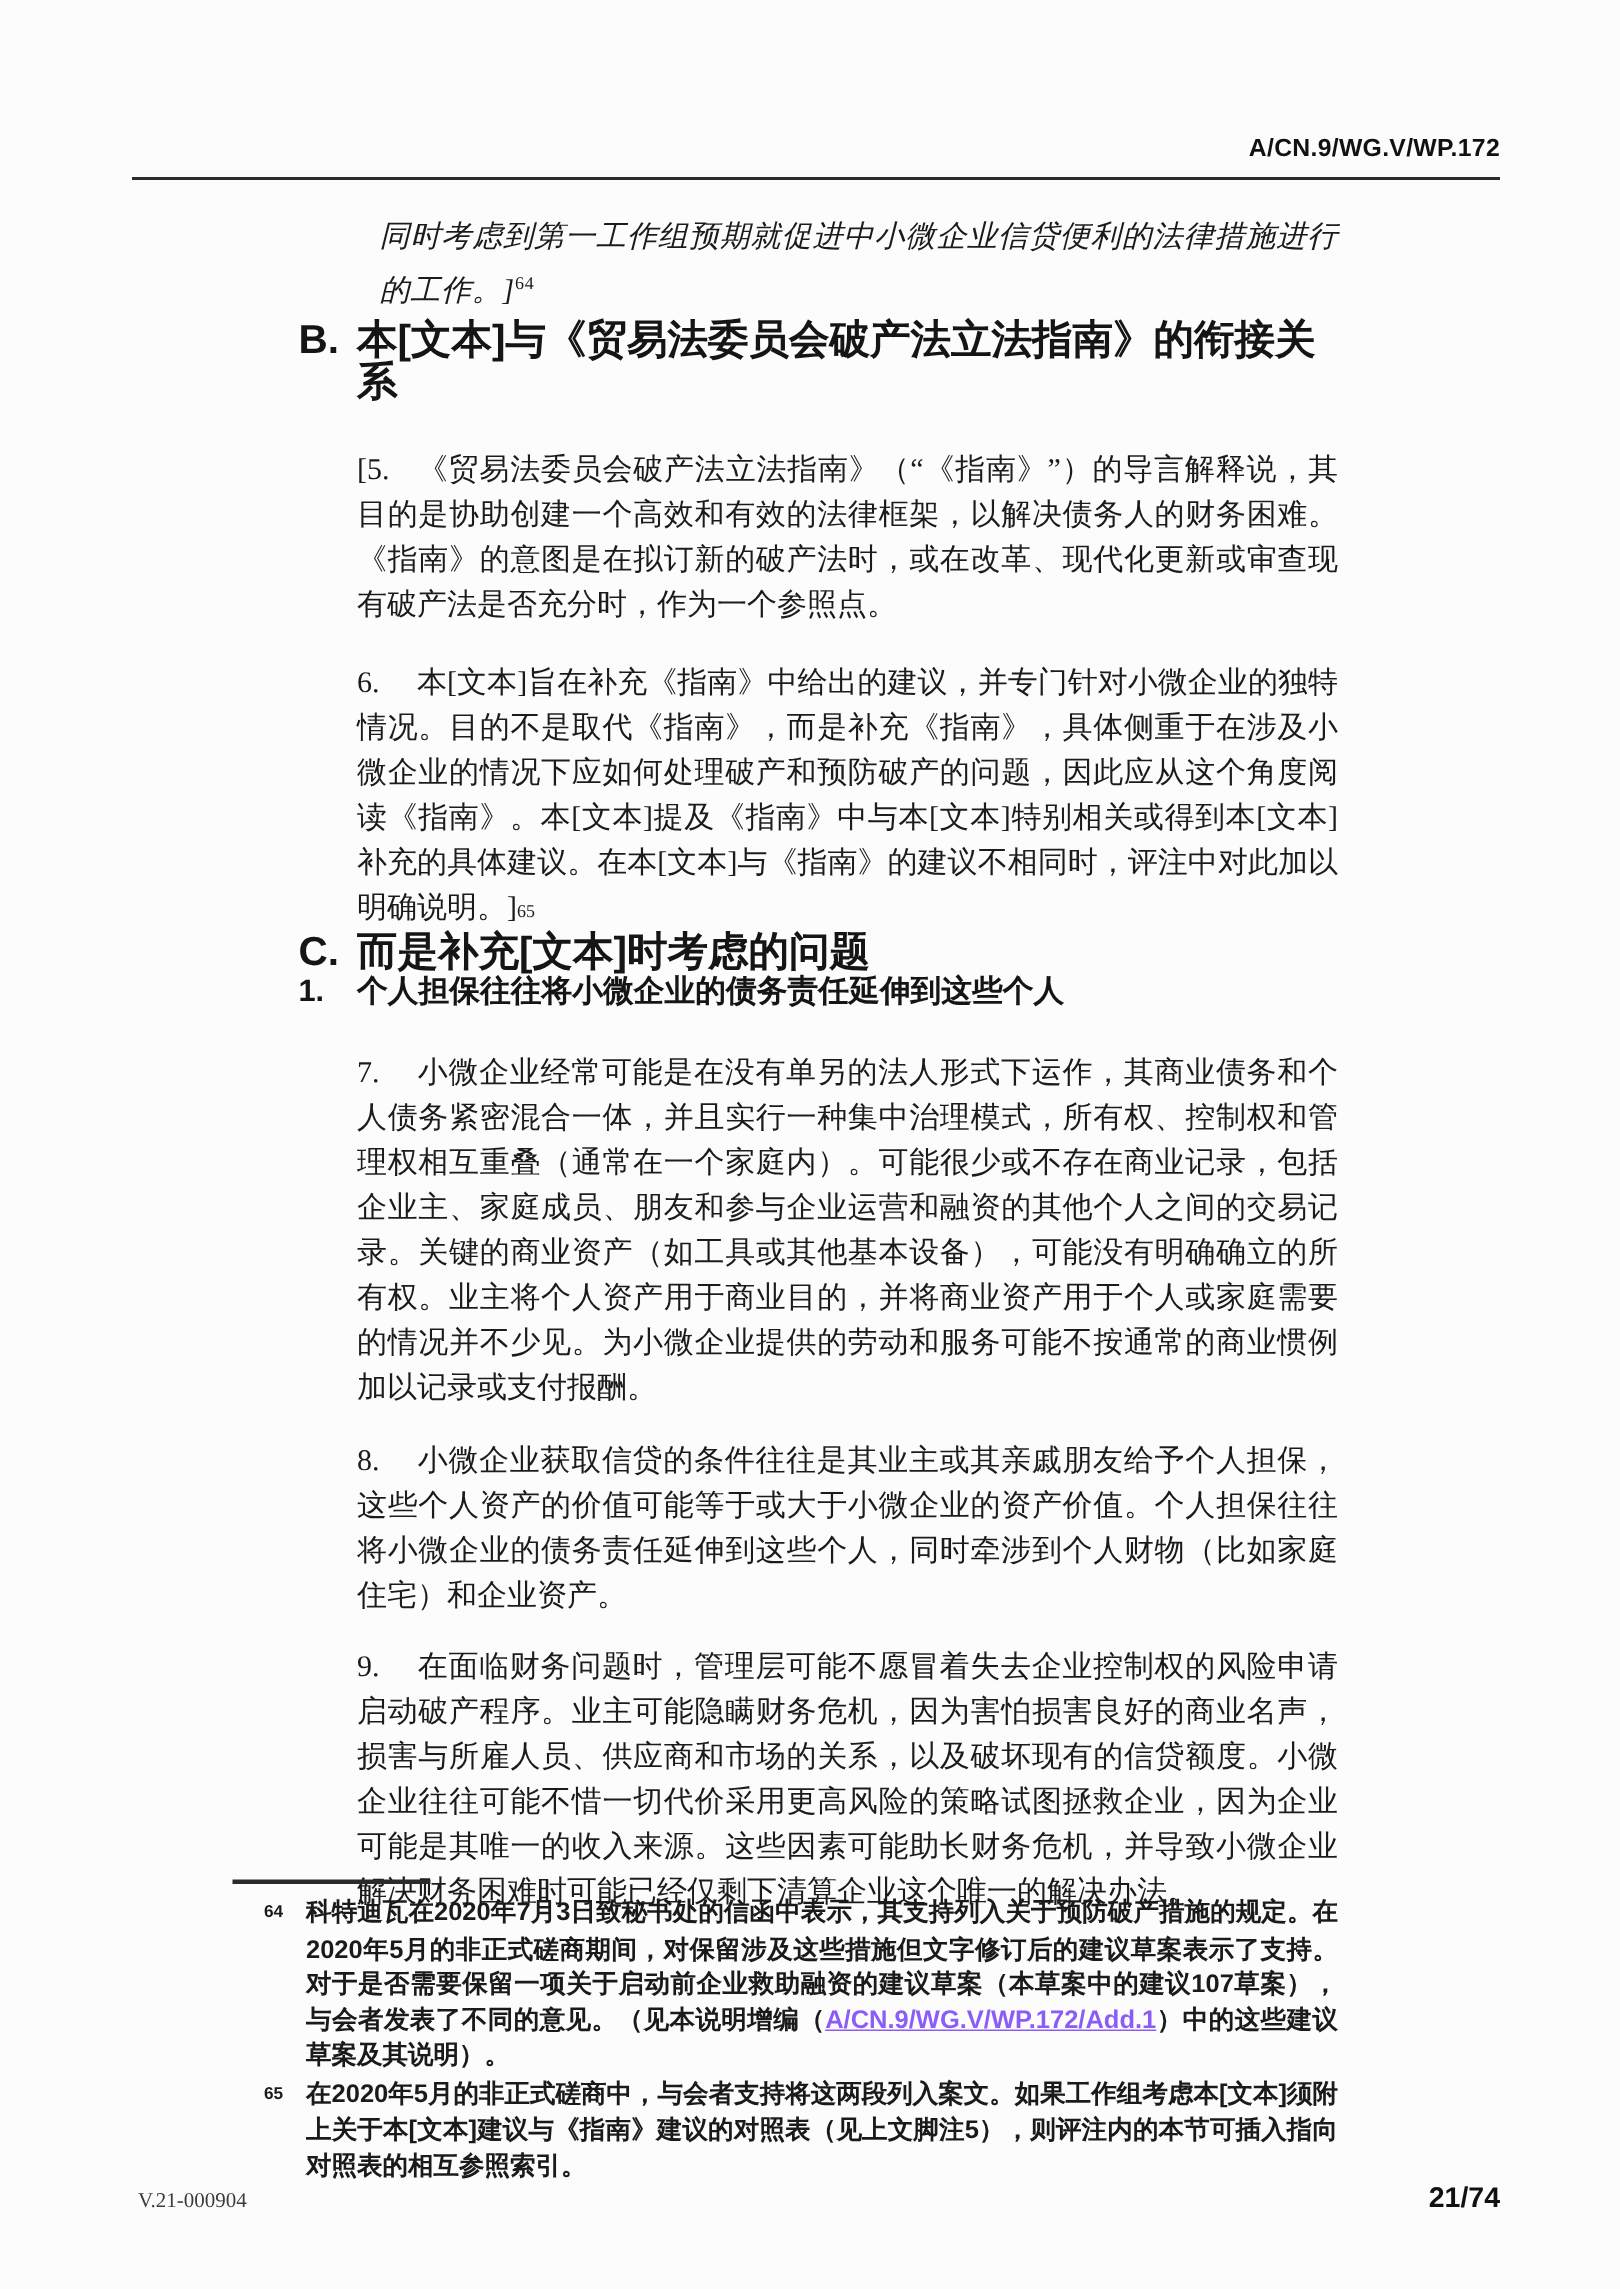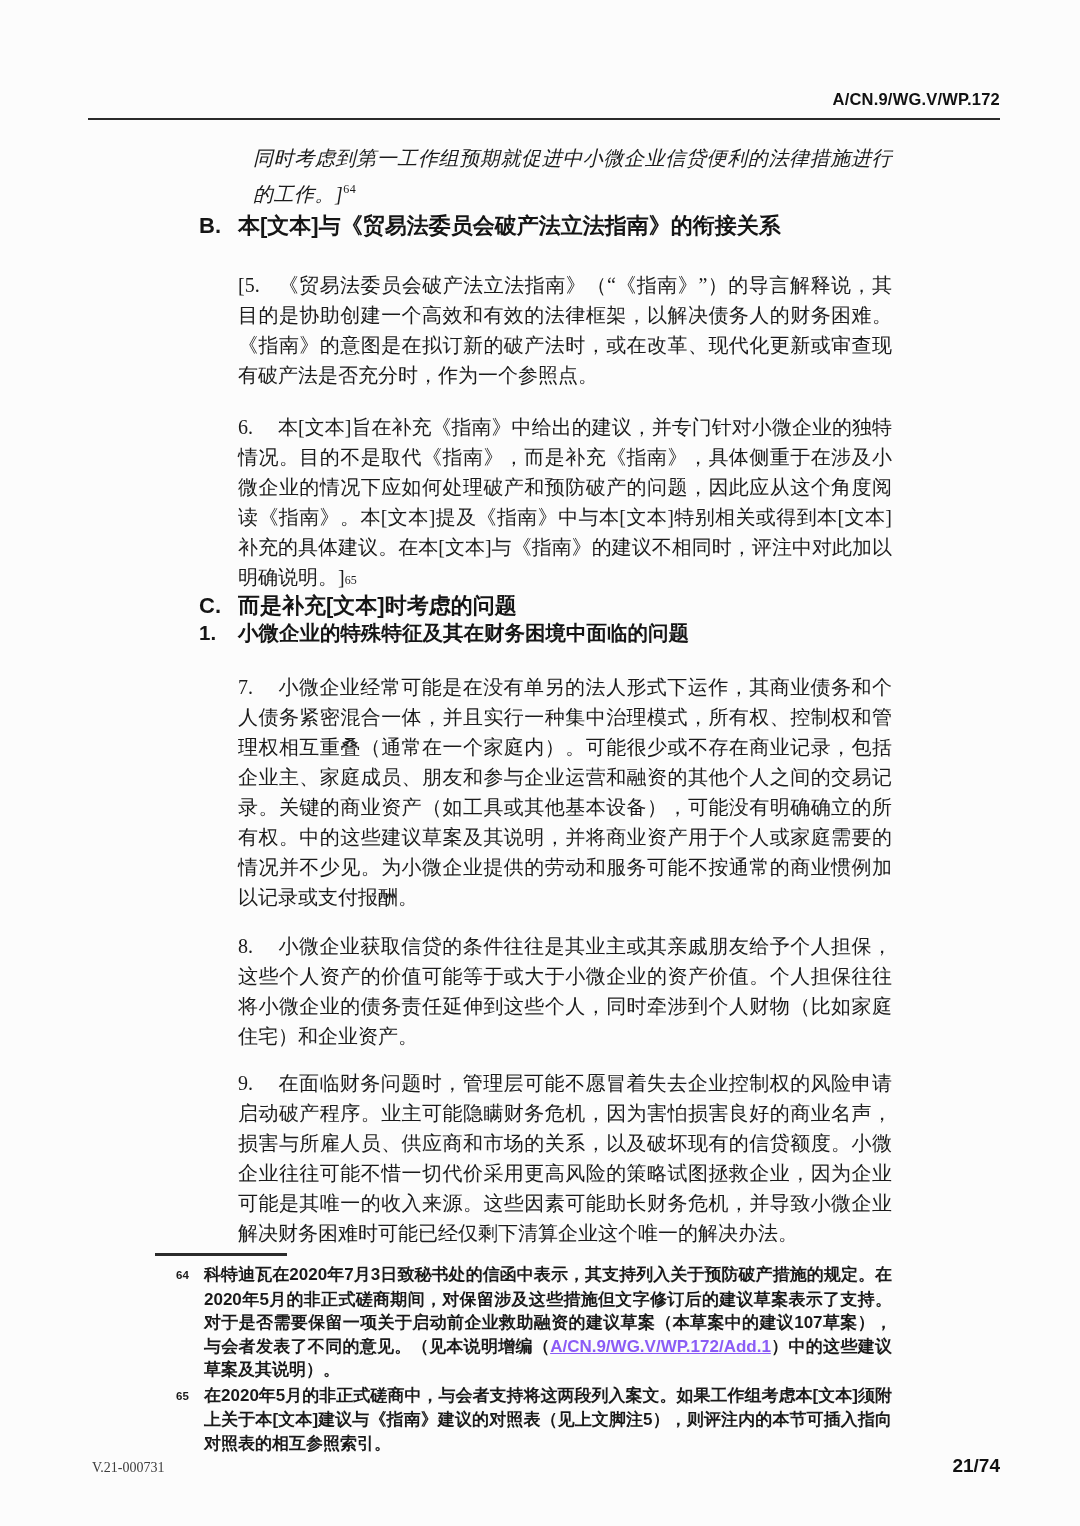--- a/index.html
+++ b/index.html
@@ -42,21 +42,21 @@
     vertical-align:super;line-height:0;
   }
   .ref-low{
     font-size:12px;line-height:0;
   }
   h2.sec,h3.sub{
     font-family:"Liberation Sans","DejaVu Sans",sans-serif;
     font-weight:bold;color:#151515;
     text-align:left;
   }
-  h2.sec{font-size:22px;line-height:28px;margin:0;}
+  h2.sec{font-size:27px;line-height:28px;margin:0;}
   h3.sub{font-size:20.5px;line-height:26px;margin:0;}
   .sec-b{margin-top:16px;}
   .sec-c{margin-top:17px;}
   .sub-1{margin-top:28px;}
   .snum{display:inline-block;width:39px;margin-left:-39px;}
   .body-para{margin:0;}
   .para-5{margin-top:30px;}
   .para-6{margin-top:22px;}
   .para-7{margin-top:26px;}
   .para-8{margin-top:19px;}
@@ -113,36 +113,36 @@
     <p class="quote"><span>同时考虑到第一工作组预期就促进中小微企业信贷便利的法律措施进行的工作。]</span><sup class="fnref">64</sup></p>
 
     <h2 class="sec sec-b"><span class="snum">B.</span><span>本[文本]与《贸易法委员会破产法立法指南》的衔接关系</span></h2>
 
     <p class="body-para para-5"><span class="pnum">[5.</span><span>《贸易法委员会破产法立法指南》（“《指南》”）的导言解释说，其目的是协助创建一个高效和有效的法律框架，以解决债务人的财务困难。《指南》的意图是在拟订新的破产法时，或在改革、现代化更新或审查现有破产法是否充分时，作为一个参照点。</span></p>
 
     <p class="body-para para-6"><span class="pnum">6.</span><span>本[文本]旨在补充《指南》中给出的建议，并专门针对小微企业的独特情况。目的不是取代《指南》，而是补充《指南》，具体侧重于在涉及小微企业的情况下应如何处理破产和预防破产的问题，因此应从这个角度阅读《指南》。本[文本]提及《指南》中与本[文本]特别相关或得到本[文本]补充的具体建议。在本[文本]与《指南》的建议不相同时，评注中对此加以明确说明。]</span><span class="ref-low">65</span></p>
 
     <h2 class="sec sec-c"><span class="snum">C.</span><span>而是补充[文本]时考虑的问题</span></h2>
 
-    <h3 class="sub sub-1"><span class="snum">1.</span><span>小微企业的特殊特征及其在财务困境中面临的问题</span></h3>
+    <h3 class="sub sub-1"><span class="snum">1.</span><span>个人担保往往将小微企业的债务责任延伸到这些个人</span></h3>
 
-    <p class="body-para para-7"><span class="pnum">7.</span><span>小微企业经常可能是在没有单另的法人形式下运作，其商业债务和个人债务紧密混合一体，并且实行一种集中治理模式，所有权、控制权和管理权相互重叠（通常在一个家庭内）。可能很少或不存在商业记录，包括企业主、家庭成员、朋友和参与企业运营和融资的其他个人之间的交易记录。关键的商业资产（如工具或其他基本设备），可能没有明确确立的所有权。中的这些建议草案及其说明，并将商业资产用于个人或家庭需要的情况并不少见。为小微企业提供的劳动和服务可能不按通常的商业惯例加以记录或支付报酬。</span></p>
+    <p class="body-para para-7"><span class="pnum">7.</span><span>小微企业经常可能是在没有单另的法人形式下运作，其商业债务和个人债务紧密混合一体，并且实行一种集中治理模式，所有权、控制权和管理权相互重叠（通常在一个家庭内）。可能很少或不存在商业记录，包括企业主、家庭成员、朋友和参与企业运营和融资的其他个人之间的交易记录。关键的商业资产（如工具或其他基本设备），可能没有明确确立的所有权。业主将个人资产用于商业目的，并将商业资产用于个人或家庭需要的情况并不少见。为小微企业提供的劳动和服务可能不按通常的商业惯例加以记录或支付报酬。</span></p>
 
     <p class="body-para para-8"><span class="pnum">8.</span><span>小微企业获取信贷的条件往往是其业主或其亲戚朋友给予个人担保，这些个人资产的价值可能等于或大于小微企业的资产价值。个人担保往往将小微企业的债务责任延伸到这些个人，同时牵涉到个人财物（比如家庭住宅）和企业资产。</span></p>
 
     <p class="body-para para-9"><span class="pnum">9.</span><span>在面临财务问题时，管理层可能不愿冒着失去企业控制权的风险申请启动破产程序。业主可能隐瞒财务危机，因为害怕损害良好的商业名声，损害与所雇人员、供应商和市场的关系，以及破坏现有的信贷额度。小微企业往往可能不惜一切代价采用更高风险的策略试图拯救企业，因为企业可能是其唯一的收入来源。这些因素可能助长财务危机，并导致小微企业解决财务困难时可能已经仅剩下清算企业这个唯一的解决办法。</span></p>
 
   </main>
 
   <div class="fn-area">
     <div class="fn-rule"></div>
 
     <div class="footnote fn-64"><span class="fn-num">64</span><span>科特迪瓦在2020年7月3日致秘书处的信函中表示，其支持列入关于预防破产措施的规定。在2020年5月的非正式磋商期间，对保留涉及这些措施但文字修订后的建议草案表示了支持。对于是否需要保留一项关于启动前企业救助融资的建议草案（本草案中的建议107草案），与会者发表了不同的意见。（见本说明增编（</span><a class="fn-link" style="color: #8b5cf6; text-decoration: underline;">A/CN.9/WG.V/WP.172/Add.1</a><span>）中的这些建议草案及其说明）。</span></div>
 
     <div class="footnote fn-65"><span class="fn-num">65</span><span>在2020年5月的非正式磋商中，与会者支持将这两段列入案文。如果工作组考虑本[文本]须附上关于本[文本]建议与《指南》建议的对照表（见上文脚注5），则评注内的本节可插入指向对照表的相互参照索引。</span></div>
   </div>
 
   <div class="doc-footer">
-    <span class="job-num">V.21-000731</span>
+    <span class="job-num">V.21-000904</span>
     <span class="page-num">21/74</span>
   </div>
 
 </div>
 
 </body></html>

